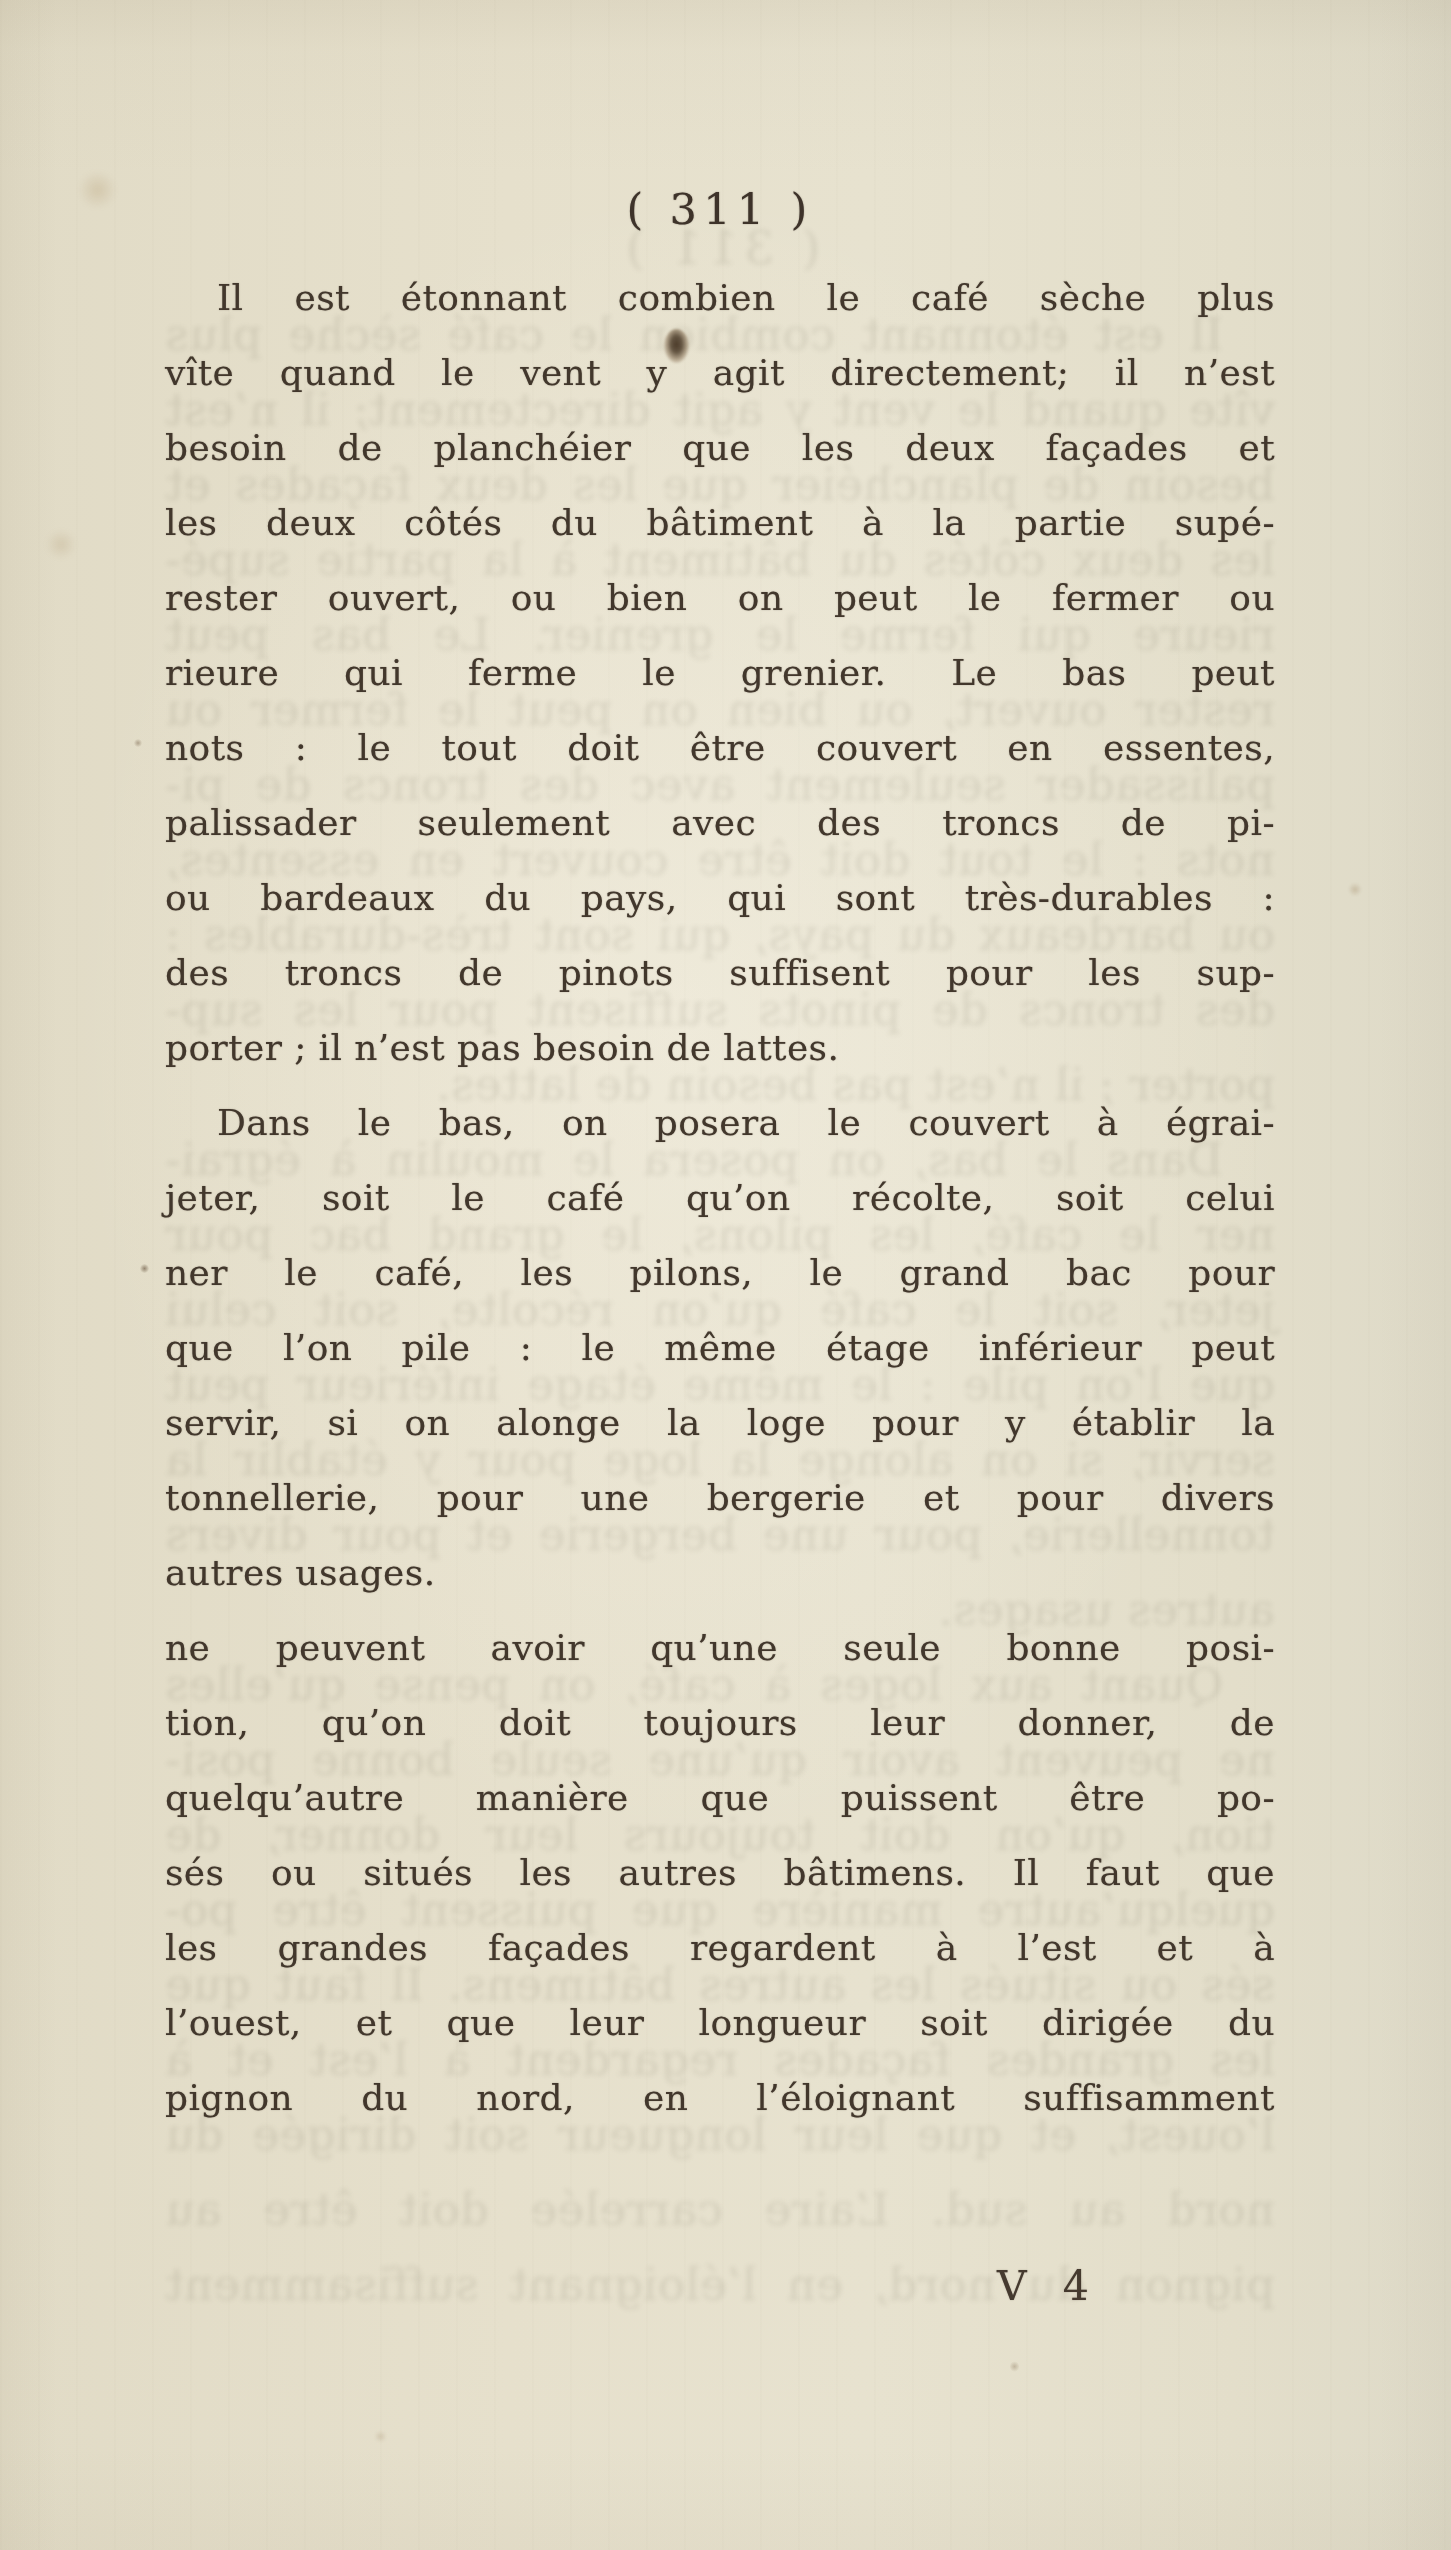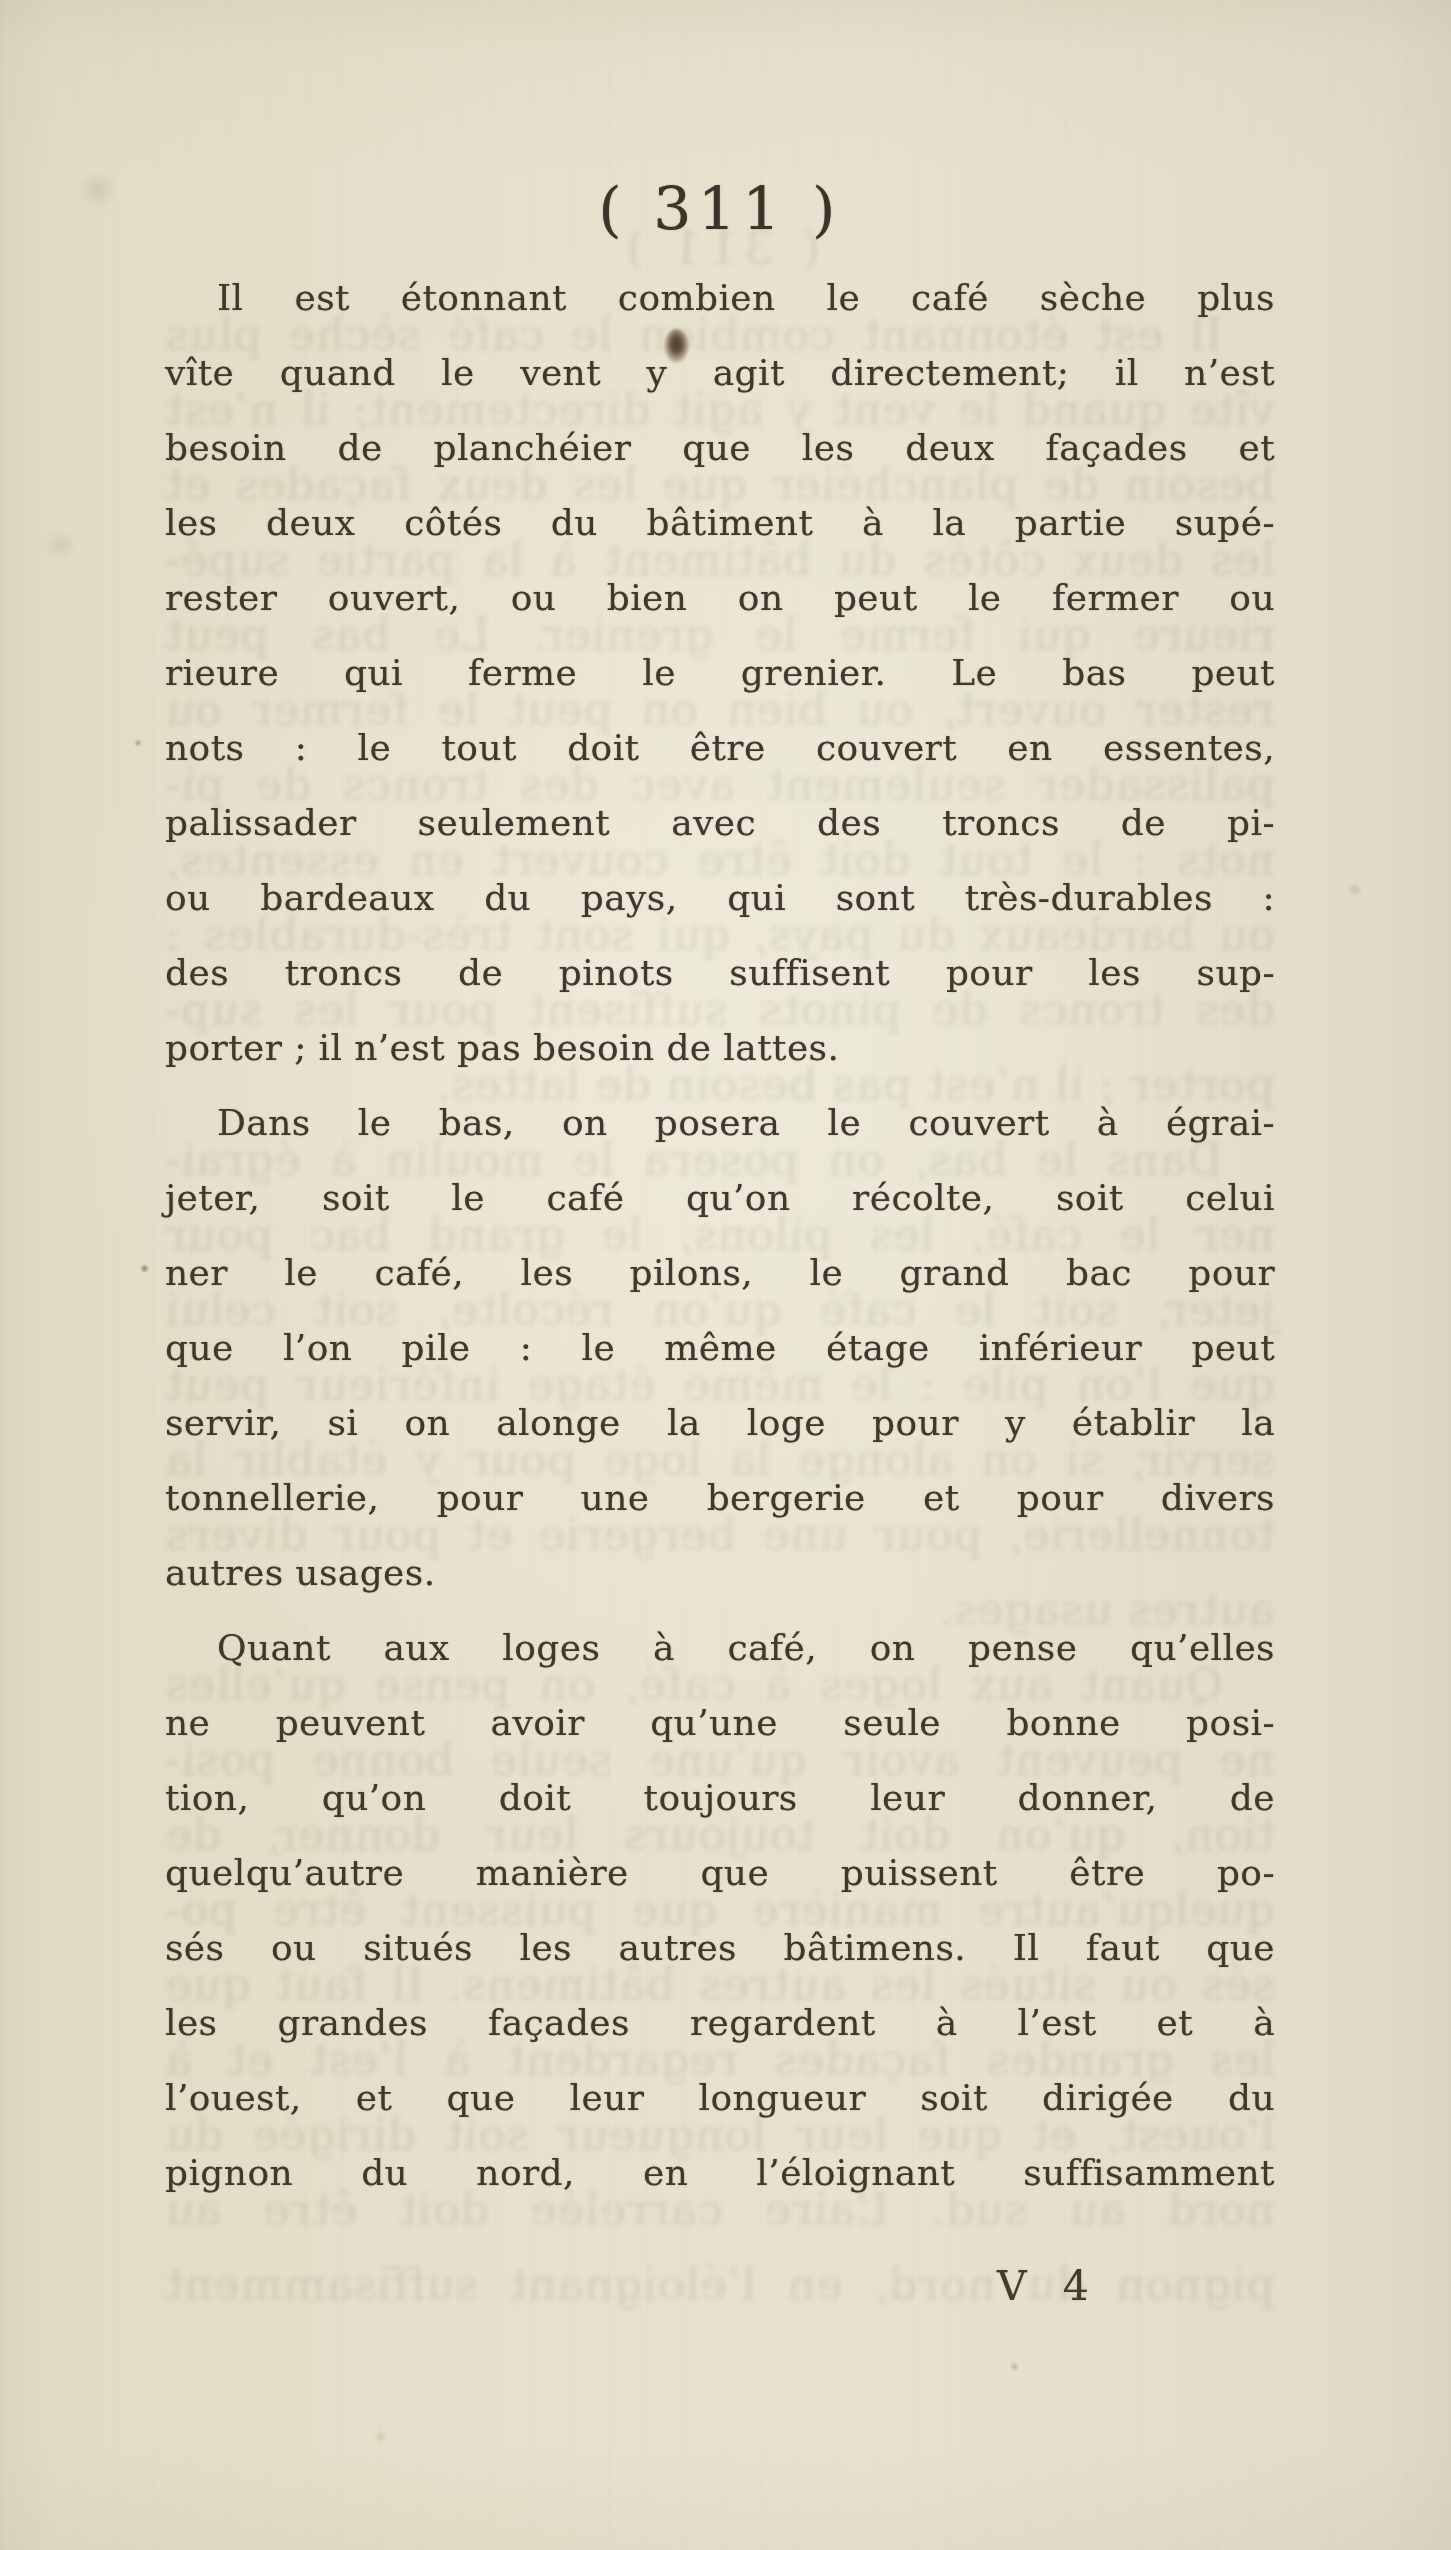--- a/index.html
+++ b/index.html
@@ -26,21 +26,21 @@
       linear-gradient(90deg, #e1dbc6 0%, #e6e0cc 35%, #e7e2cf 60%, #e3deca 85%, #dedac8 100%);
   }
 
   
   .header {
     position: absolute;
     left: 165px;
     top: 182px;
     width: 1110px;
     text-align: center;
-    font-size: 60px;
+    font-size: 43px;
     line-height: 54px;
     letter-spacing: 6.3px;
     color: #3e332a;
     text-shadow: 0 0 1.3px rgba(62,51,42,0.55);
   }
   .text-block {
     position: absolute;
     left: 165px;
     top: 260px;
     width: 1110px;
@@ -186,21 +186,20 @@
       <div class="line">ou bardeaux du pays, qui sont très-durables :</div>
       <div class="line">des troncs de pinots suffisent pour les sup-</div>
       <div class="line para-end">porter ; il n’est pas besoin de lattes.</div>
       <div class="line indent">Dans le bas, on posera le couvert à égrai-</div>
       <div class="line">jeter, soit le café qu’on récolte, soit celui</div>
       <div class="line">ner le café, les pilons, le grand bac pour</div>
       <div class="line">que l’on pile : le même étage inférieur peut</div>
       <div class="line">servir, si on alonge la loge pour y établir la</div>
       <div class="line">tonnellerie, pour une bergerie et pour divers</div>
       <div class="line para-end">autres usages.</div>
-      <div class="line indent">Quant aux loges à café, on pense qu’elles</div>
       <div class="line">ne peuvent avoir qu’une seule bonne posi-</div>
       <div class="line">tion, qu’on doit toujours leur donner, de</div>
       <div class="line">quelqu’autre manière que puissent être po-</div>
       <div class="line">sés ou situés les autres bâtimens. Il faut que</div>
       <div class="line">les grandes façades regardent à l’est et à</div>
       <div class="line">l’ouest, et que leur longueur soit dirigée du</div>
       <div class="line">pignon du nord, en l’éloignant suffisamment</div>
     </div>
 
   <div class="signature">V 4</div>

